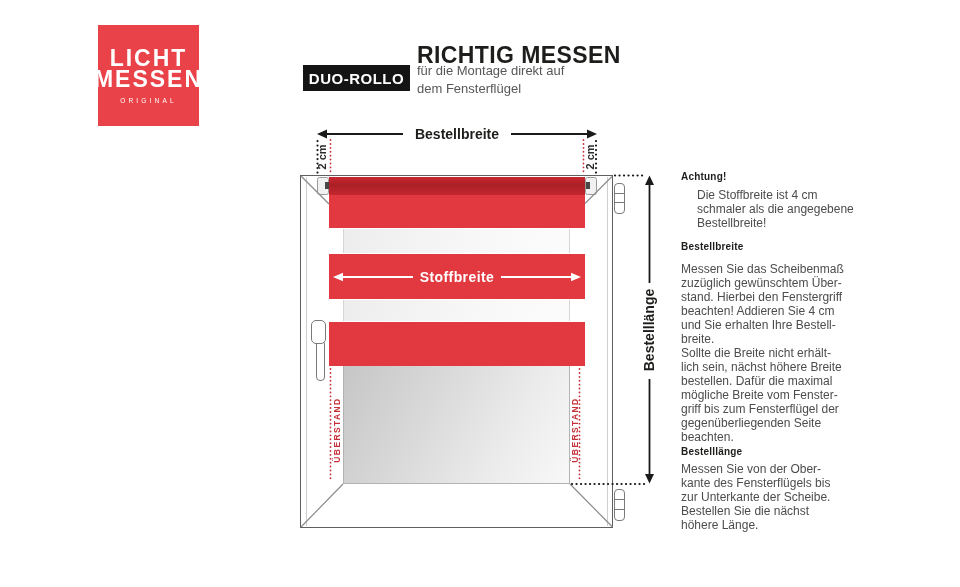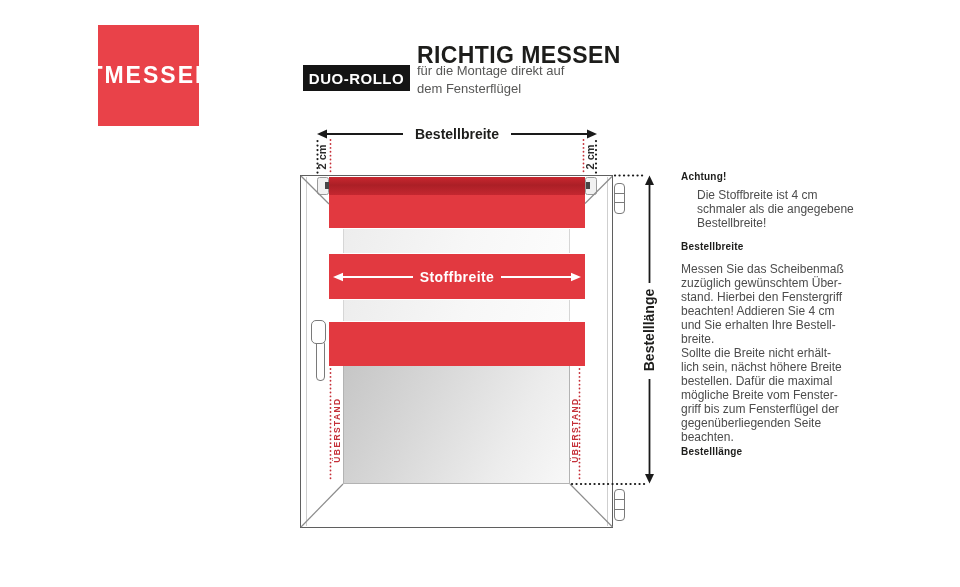--- a/index.html
+++ b/index.html
@@ -5,21 +5,21 @@
   html,body{margin:0;padding:0;background:#fff;}
   .stage{
     position:relative;width:960px;height:587px;background:#ffffff;overflow:hidden;
     font-family:"Liberation Sans", sans-serif;color:var(--ink,#1d1d1b);
   }
   .abs{position:absolute;}
   .prewrap{white-space:pre-line;}
 
   
   .logo{left:98px;top:25px;width:101px;height:101px;background:var(--brand_red);
-        display:flex;flex-direction:row;align-items:center;justify-content:center;
+        display:flex;flex-direction:column;align-items:center;justify-content:center;
         color:#fff;text-align:center;}
   .logo-big{font-size:23px;font-weight:bold;letter-spacing:2px;line-height:21px;}
   .logo-tag{font-size:6.5px;letter-spacing:3.2px;margin-top:7px;font-weight:400;}
 
   
   .badge{left:303px;top:38px;width:107px;height:26px;background:#141414;color:#fff;
          font-size:15px;font-weight:bold;letter-spacing:.5px;
          display:flex;align-items:center;justify-content:center;margin-top:27px;}
   .title{left:417px;top:42px;font-size:23px;font-weight:bold;letter-spacing:.4px;color:var(--ink);}
   .subtitle{left:417px;top:62px;font-size:13px;line-height:17.5px;color:#575756;}
@@ -183,14 +183,19 @@
 breite.
 Sollte die Breite nicht erhält-
 lich sein, nächst höhere Breite
 bestellen. Dafür die maximal
 mögliche Breite vom Fenster-
 griff bis zum Fensterflügel der
 gegenüberliegenden Seite
 beachten.</div>
 
   <div class="abs col col-h h3">Bestelllänge</div>
+  <div class="abs col col-b b3 prewrap">Messen Sie von der Ober-
+kante des Fensterflügels bis
+zur Unterkante der Scheibe.
+Bestellen Sie die nächst
+höhere Länge.</div>
 
 </div>
 
 </body></html>

